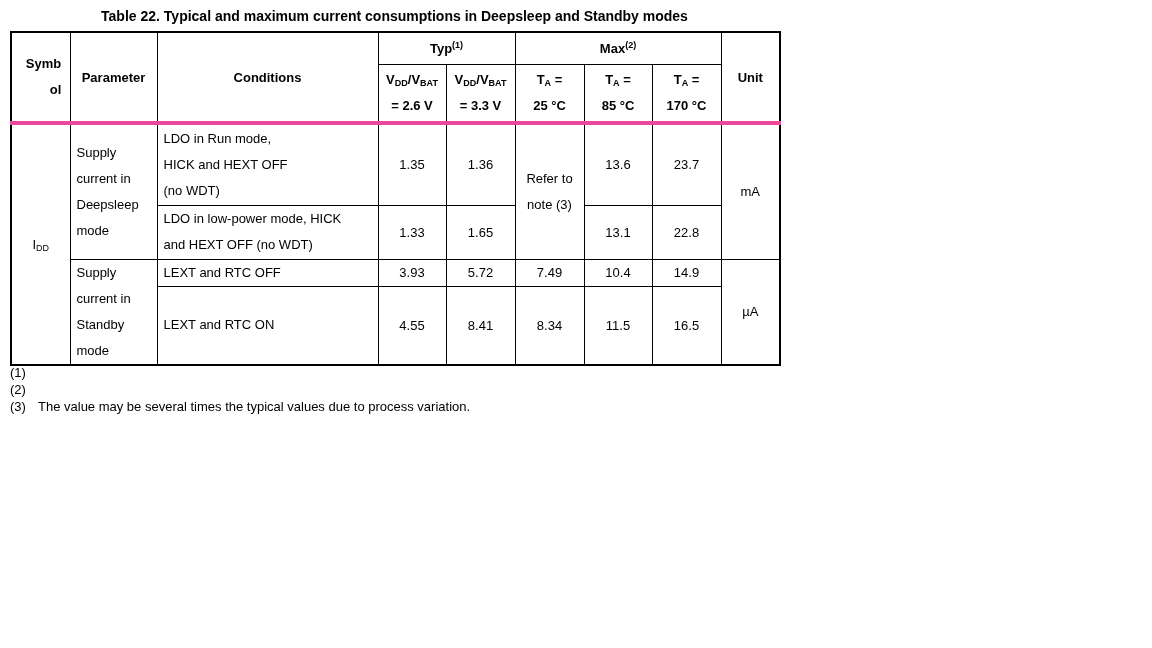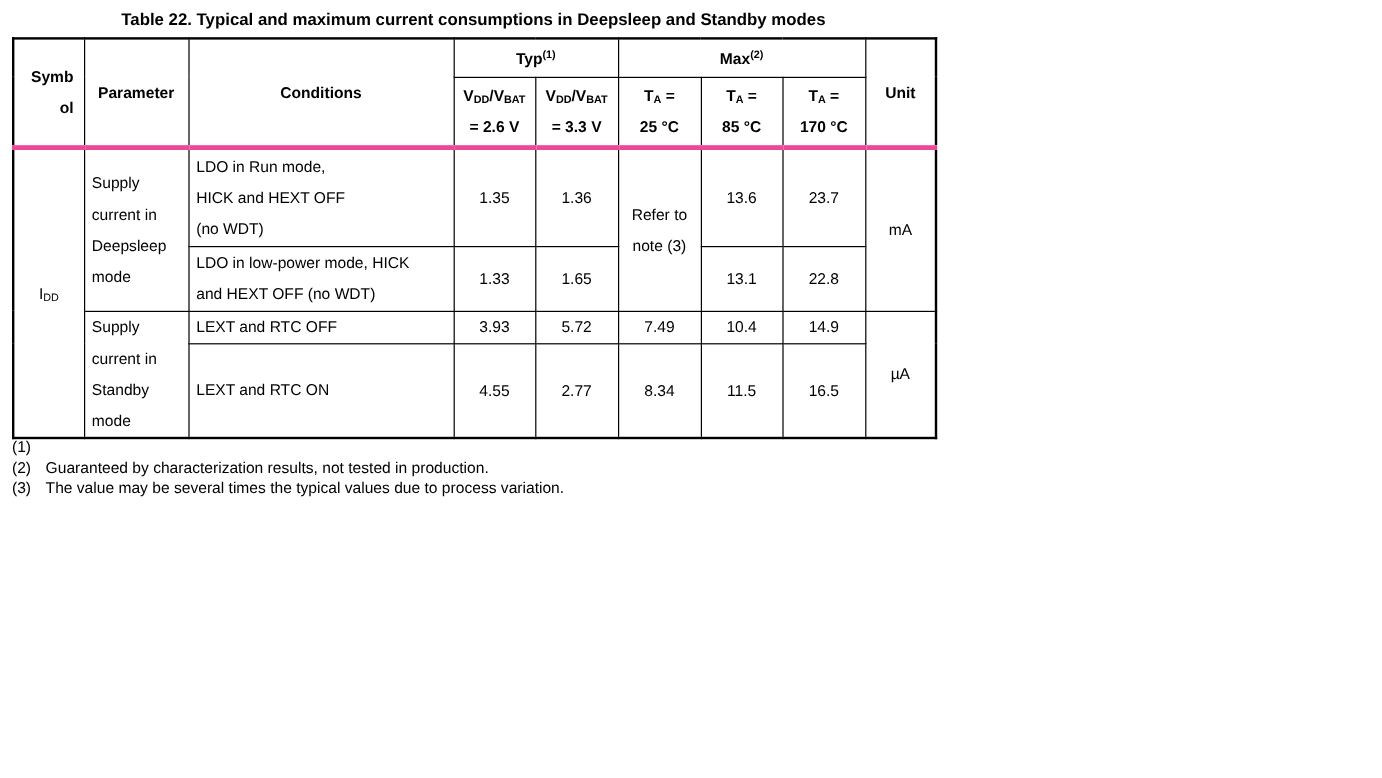--- a/index.html
+++ b/index.html
@@ -198,35 +198,34 @@
         <td class="num">3.93</td>
         <td class="num">5.72</td>
         <td class="num">7.49</td>
         <td class="num">10.4</td>
         <td class="num">14.9</td>
         <td rowspan="2" class="unit">µA</td>
       </tr>
       <tr class="brow4">
         <td class="cond">LEXT and RTC ON</td>
         <td class="num">4.55</td>
-        <td class="num">2.77</td>
+        <td class="num">8.41</td>
         <td class="num">8.34</td>
         <td class="num">11.5</td>
         <td class="num">16.5</td>
       </tr>
     </tbody>
   </table>
 
   <div class="footnotes">
     <div class="fn">
       <span class="fn-num">(1)</span>
     </div>
     <div class="fn">
       <span class="fn-num">(2)</span>
-      <span class="fn-text">Guaranteed by characterization results, not tested in production.</span>
     </div>
     <div class="fn">
       <span class="fn-num">(3)</span>
       <span class="fn-text">The value may be several times the typical values due to process variation.</span>
     </div>
   </div>
 
 </div>
 
 </body></html>

